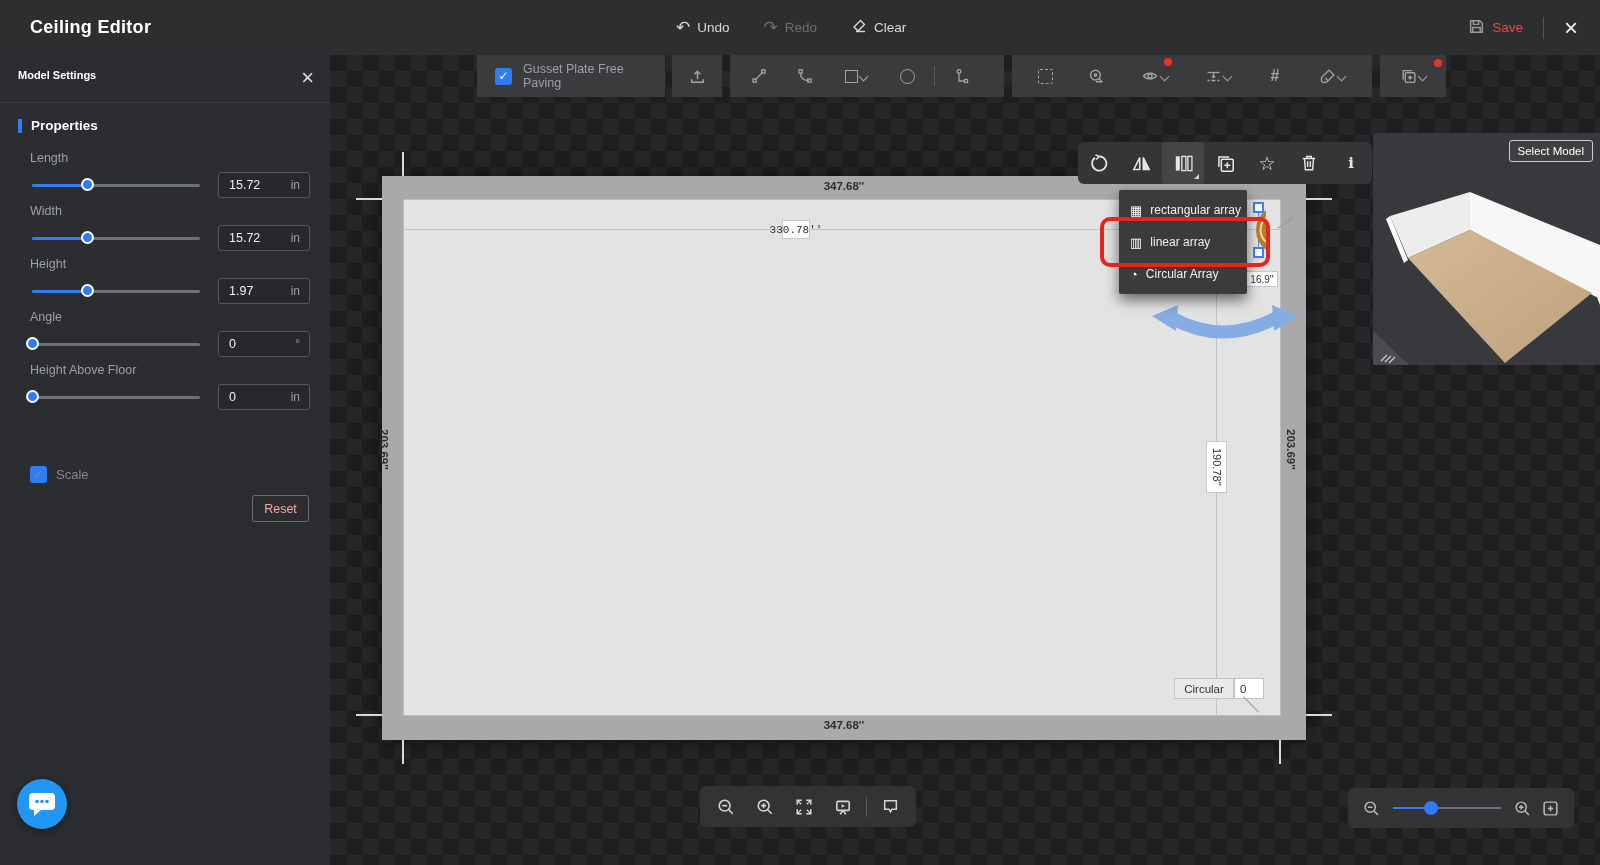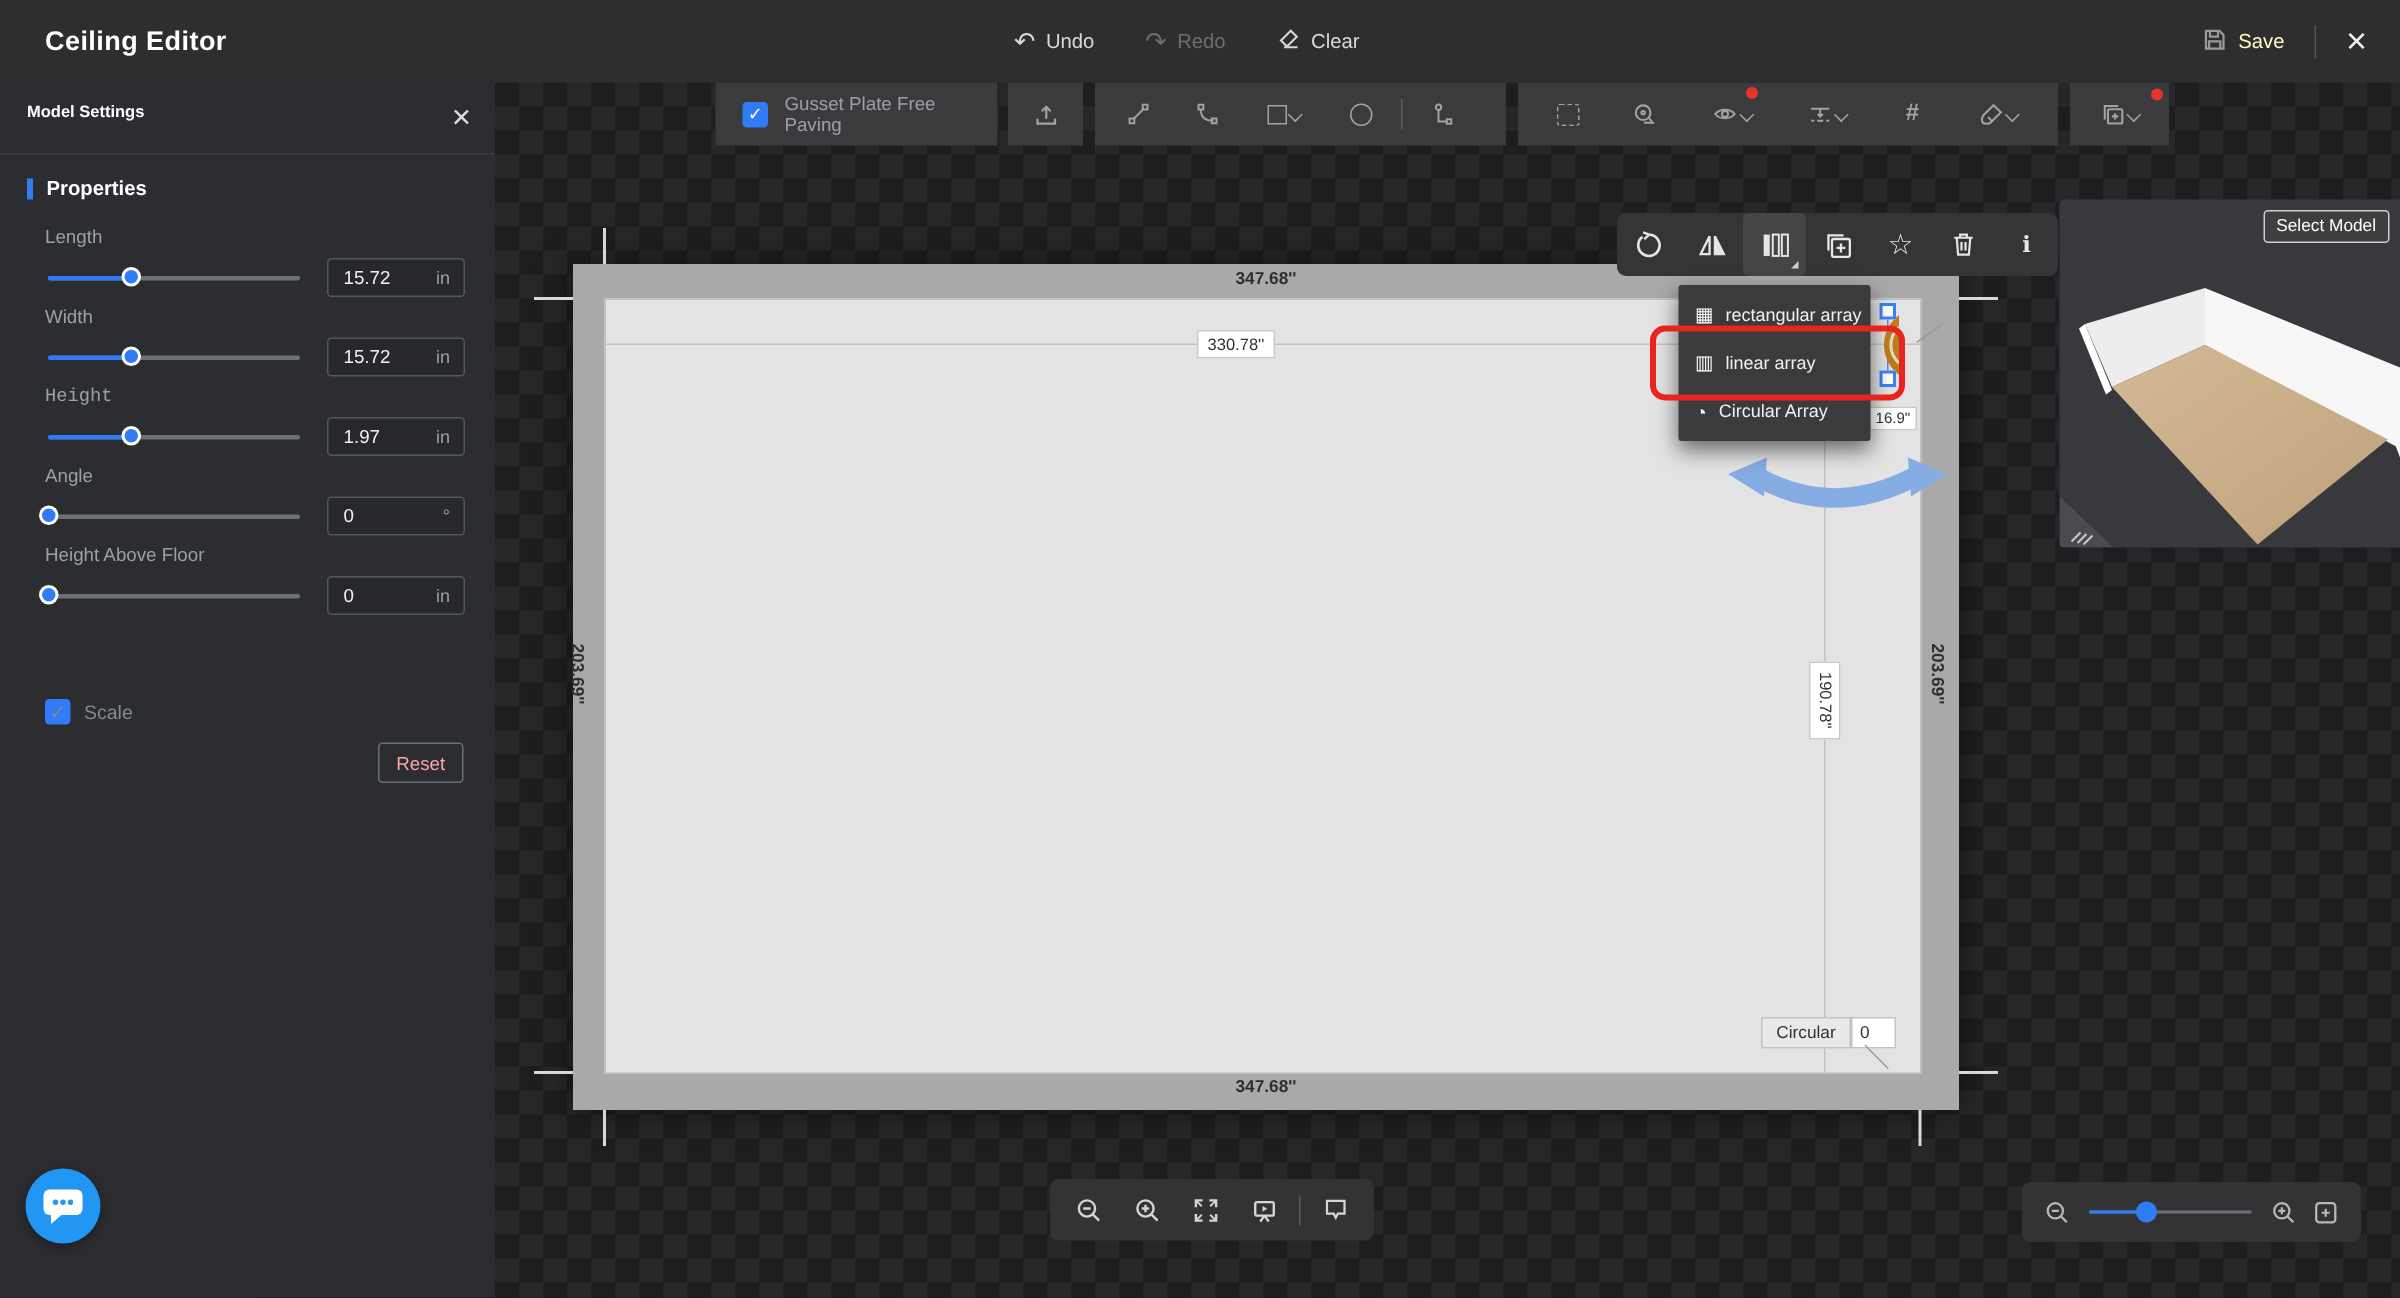--- a/index.html
+++ b/index.html
@@ -8,21 +8,21 @@
   .stage { position:relative; width:1600px; height:865px; background:#242426; }
   .abs { position:absolute; }
 
   
   .topbar { position:absolute; left:0; top:0; width:1600px; height:55px; background:#2e2e30; z-index:40; }
   .app-title { position:absolute; left:30px; top:17px; font-size:18px; font-weight:bold; color:#fff; letter-spacing:.3px; }
   .tb-btn { display:flex; align-items:center; gap:7px; color:#d9d9d9; font-size:13.5px; cursor:pointer; background:none; border:none; }
   .tb-btn.muted { color:#6e6e6e; }
   .tb-center { position:absolute; left:676px; top:0; height:55px; display:flex; align-items:center; gap:34px; }
   .tb-right  { position:absolute; right:22px; top:0; height:55px; display:flex; align-items:center; gap:20px; }
-  .tb-right .save { color:#fef9c3; }
+  .tb-right .save { color:#ef4444; }
   .vsep { width:1px; height:22px; background:#555; }
   .close-x { color:#eee; font-size:24px; line-height:1; cursor:pointer; background:none; border:none; }
   .uglyph { font-size:17px; line-height:1; }
 
   
   .left-panel { position:absolute; left:0; top:55px; width:330px; height:810px; background:#2b2d31; z-index:30; }
   .lp-head { position:absolute; left:0; top:0; width:100%; height:48px; border-bottom:1px solid #3a3c40; }
   .lp-title { position:absolute; left:18px; top:14px; color:#fff; font-size:11px; font-weight:bold; }
   .lp-close { position:absolute; right:16px; top:10px; color:#ddd; font-size:22px; background:none; border:none; cursor:pointer; }
   .sec-title { position:absolute; left:18px; top:63px; display:flex; align-items:center; gap:9px; }
@@ -277,21 +277,21 @@
       <div class="tick" style="left:924px; top:538px; width:26px; height:2px;"></div>
 
       <div class="dimline-h"></div>
       <div class="dimline-v"></div>
 
       <div class="dim" style="left:0; top:4px; width:100%; text-align:center;">347.68''</div>
       <div class="dim" style="left:0; top:543px; width:100%; text-align:center;">347.68''</div>
       <div class="dim dim-vert" style="left:-4px; top:253px; height:66px;">203.69''</div>
       <div class="dim dim-vert" style="left:903px; top:253px; height:66px;">203.69''</div>
 
-      <div class="dim-box" style="left:416px; top:44px; width:52px; height:19px;">330.78''</div>
+      <div class="dim-box" style="left:400px; top:44px; width:28px; height:19px;font-family:Liberation Mono, monospace;">330.78''</div>
       <div class="dim-box dim-vert" style="left:824px; top:265px; width:21px; height:52px;">190.78''</div>
 
       <div class="extr-label">Circular</div>
       <div class="extr-input">
         <input value="0" style="">
       </div>
       <div class="extr-leader"></div>
     </div>
 
     <div class="sel-line" style="left:928px; top:153px; height:46px;"></div>
@@ -482,21 +482,21 @@
     <div class="slider" style="top:176px;">
       <div class="track"></div>
         <div class="fill" style="width:33%;"></div>
         <div class="thumb" style="left:33%;"></div>
     </div>
     <div class="val-box" style="top:170px;">
       <input value="15.72" style="">
       <span class="unit">in</span>
     </div>
 
-    <div class="f-label" style="top:202px;font-family:Liberation Mono, monospace;">Height</div>
+    <div class="f-label" style="top:202px;">Height</div>
     <div class="slider" style="top:229px;">
       <div class="track"></div>
         <div class="fill" style="width:33%;"></div>
         <div class="thumb" style="left:33%;"></div>
     </div>
     <div class="val-box" style="top:223px;">
       <input value="1.97" style="">
       <span class="unit">in</span>
     </div>
 

